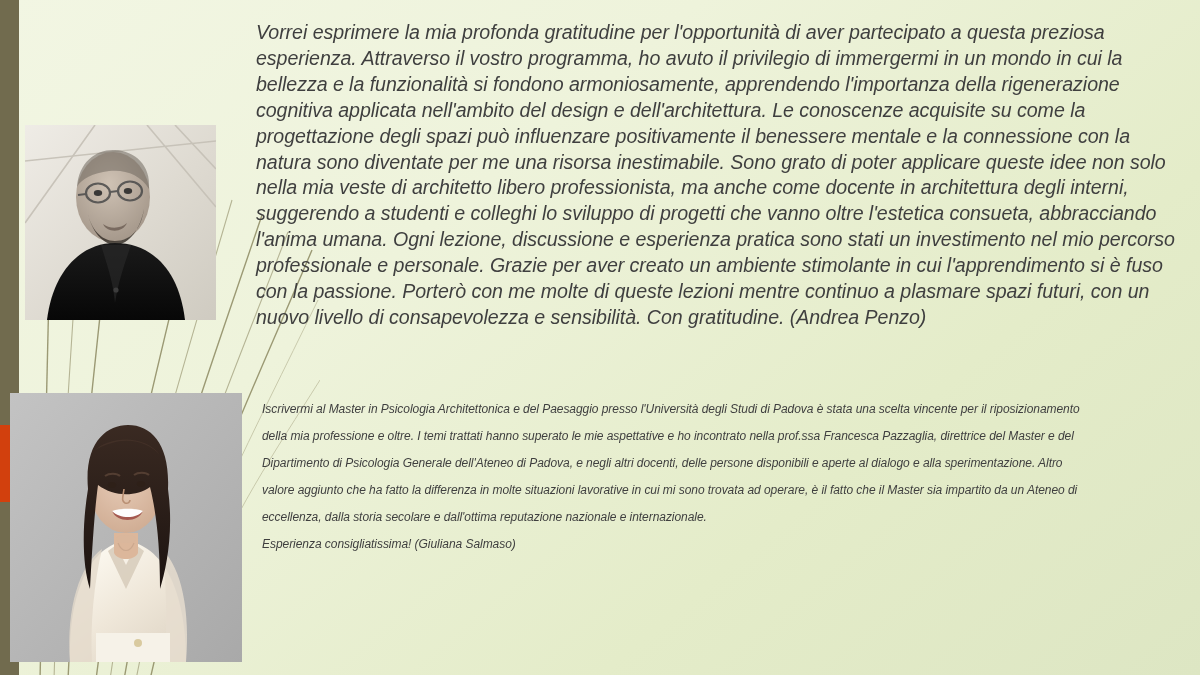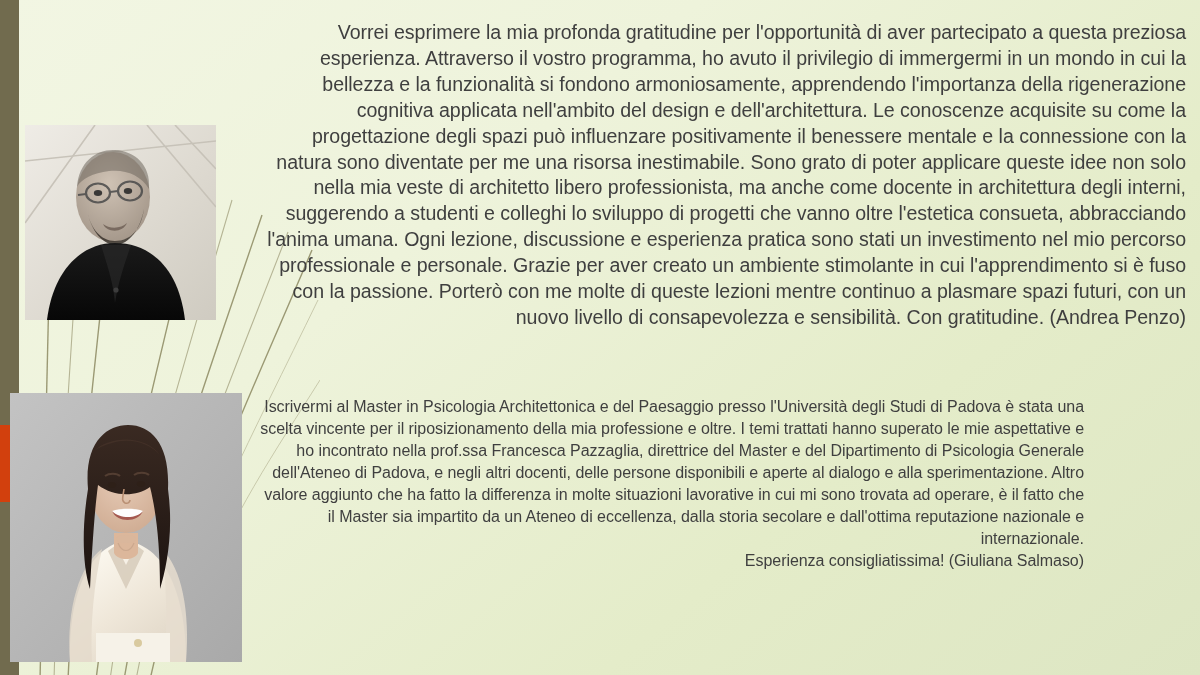--- a/index.html
+++ b/index.html
@@ -78,37 +78,37 @@
     width: 232px;
     height: 269px;
     background: #b9b9b9;
   }
   .photo svg { display: block; width: 100%; height: 100%; }
 
   
   .testimonial {
     position: absolute;
     color: #3f3f3f;
+    font-style: italic;
     font-family: "Liberation Sans", sans-serif;
-    text-align: right;
   }
   .t1 {
     left: 256px;
     top: 20px;
     width: 930px;
     font-size: 19.6px;
     line-height: 25.9px;
     letter-spacing: -0.05px;
   }
   .t2 {
-    left: 254px;
+    left: 262px;
     top: 396px;
     width: 830px;
-    font-size: 16px;
-    line-height: 22px;
+    font-size: 12px;
+    line-height: 27px;
     letter-spacing: -0.05px;
   }
   .testimonial p {
     margin: 0;
   }
 </style>
 </head>
 <body>
 
 <div class="slide">

